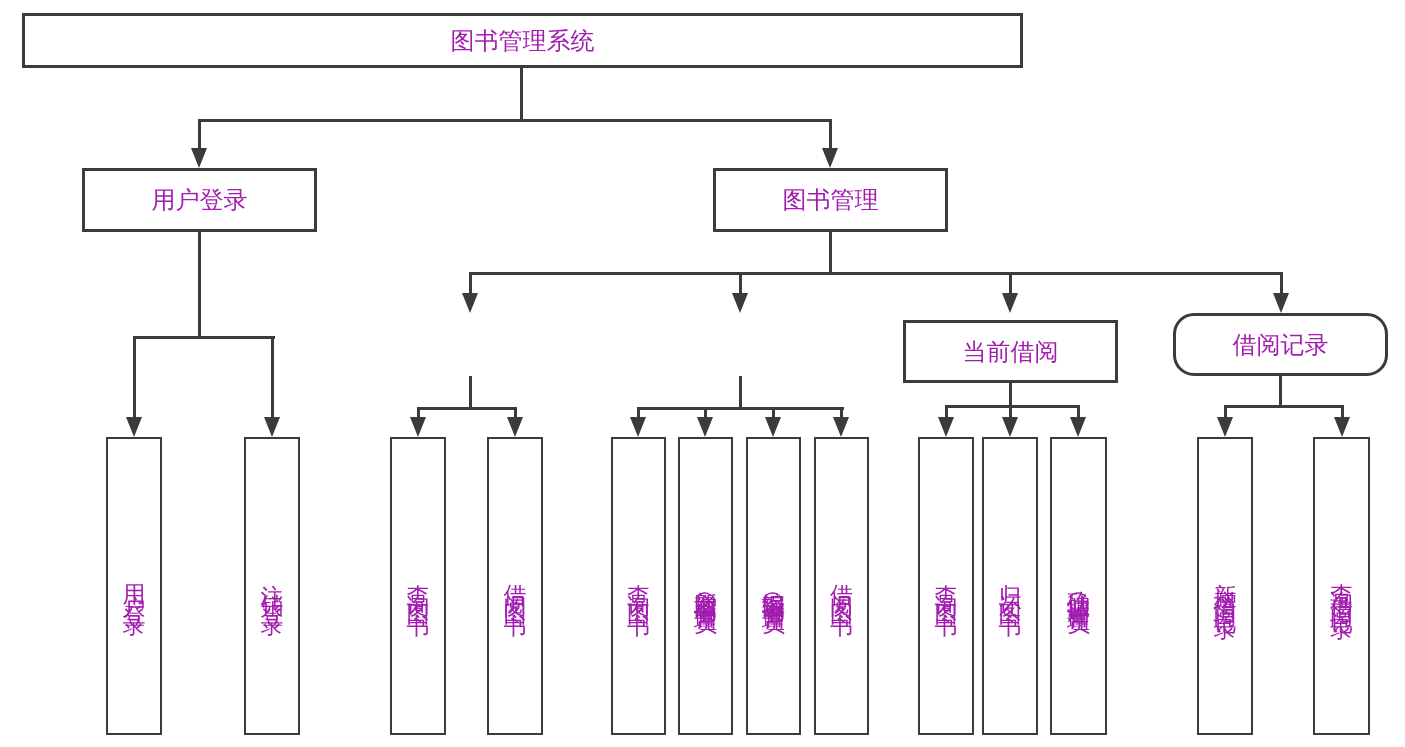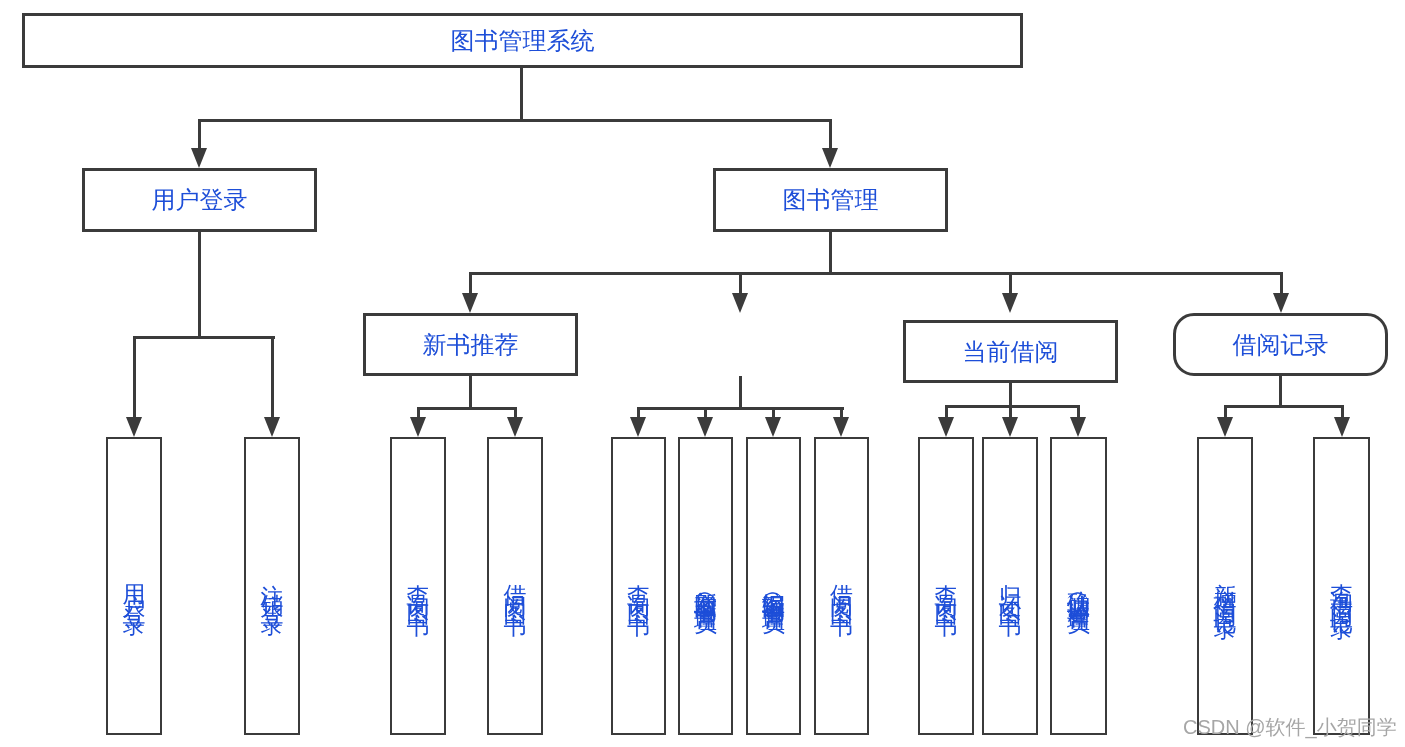--- a/index.html
+++ b/index.html
@@ -16,21 +16,21 @@
     overflow: hidden;
   }
   .box {
     position: absolute;
     box-sizing: border-box;
     border: 3px solid #3b3b3b;
     background: #ffffff;
     display: flex;
     align-items: center;
     justify-content: center;
-    color: #1d4ed8;
+    color: #a21caf;
     font-size: 24px;
     z-index: 2;
   }
   .box.leaf {
     border-width: 2px;
   }
   .leaf span {
     writing-mode: vertical-rl;
     text-orientation: mixed;
     line-height: 1;
@@ -105,23 +105,20 @@
   <div class="hline" style="left:469px; top:272px; width:814px;"></div>
   <div class="vline" style="left:469px; top:272px; height:24px;"></div>
   <div class="arrow" style="left:462px; top:293px;"></div>
   <div class="vline" style="left:739px; top:272px; height:24px;"></div>
   <div class="arrow" style="left:732px; top:293px;"></div>
   <div class="vline" style="left:1009px; top:272px; height:24px;"></div>
   <div class="arrow" style="left:1002px; top:293px;"></div>
   <div class="vline" style="left:1280px; top:272px; height:24px;"></div>
   <div class="arrow" style="left:1273px; top:293px;"></div>
 
-  <div class="box" style="left:363px; top:313px; width:215px; height:63px;">
-    <span>新书推荐</span>
-  </div>
   <div class="box" style="left:903px; top:320px; width:215px; height:63px;">
     <span>当前借阅</span>
   </div>
   <div class="box" style="left:1173px; top:313px; width:215px; height:63px;border-radius:21px;">
     <span>借阅记录</span>
   </div>
 
   <div class="vline" style="left:469px; top:376px; height:34px;"></div>
   <div class="hline" style="left:417px; top:407px; width:100px;"></div>
   <div class="vline" style="left:417px; top:407px; height:12px;"></div>
@@ -193,15 +190,14 @@
     <span class="ls-tight">确认归还（管理员）</span>
   </div>
 
   <div class="box leaf" style="left:1197px; top:437px; width:56px; height:298px;">
     <span class="ls-mid">新增借阅记录</span>
   </div>
   <div class="box leaf" style="left:1313px; top:437px; width:57px; height:298px;">
     <span class="ls-mid">查询借阅记录</span>
   </div>
 
-  <div id="watermark">CSDN @软件_小贺同学</div>
 
 </div>
 
 </body></html>

